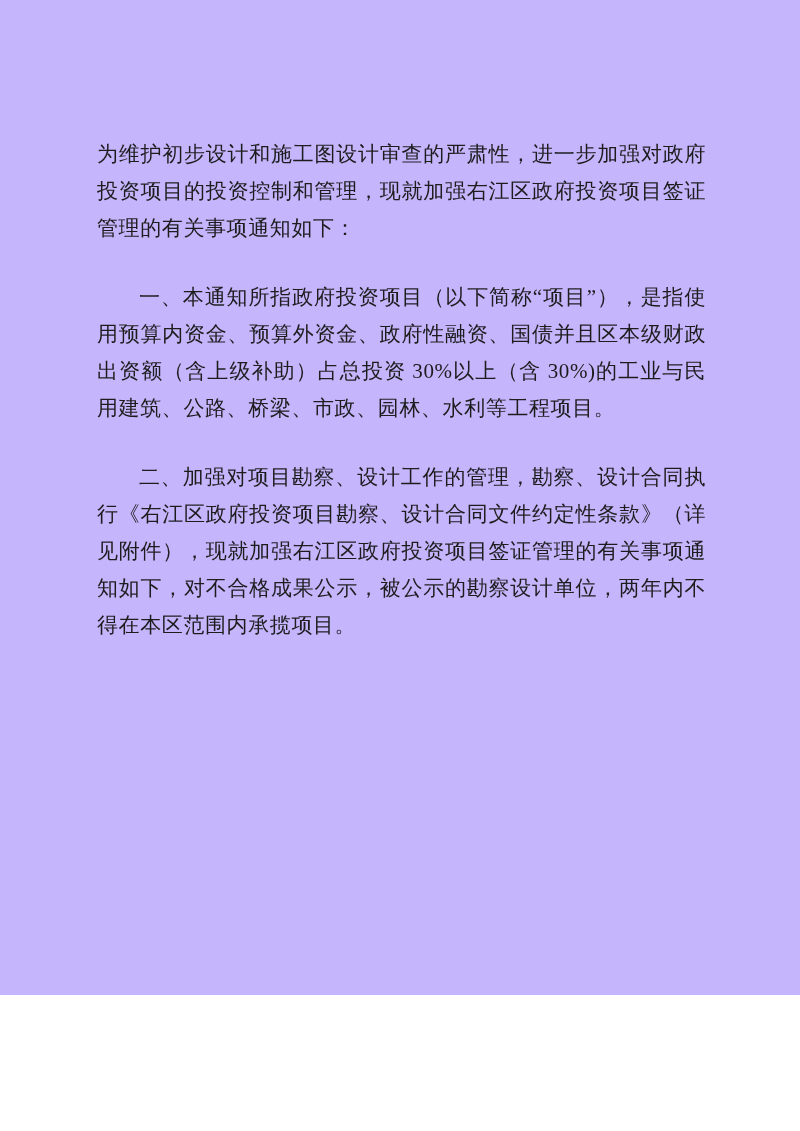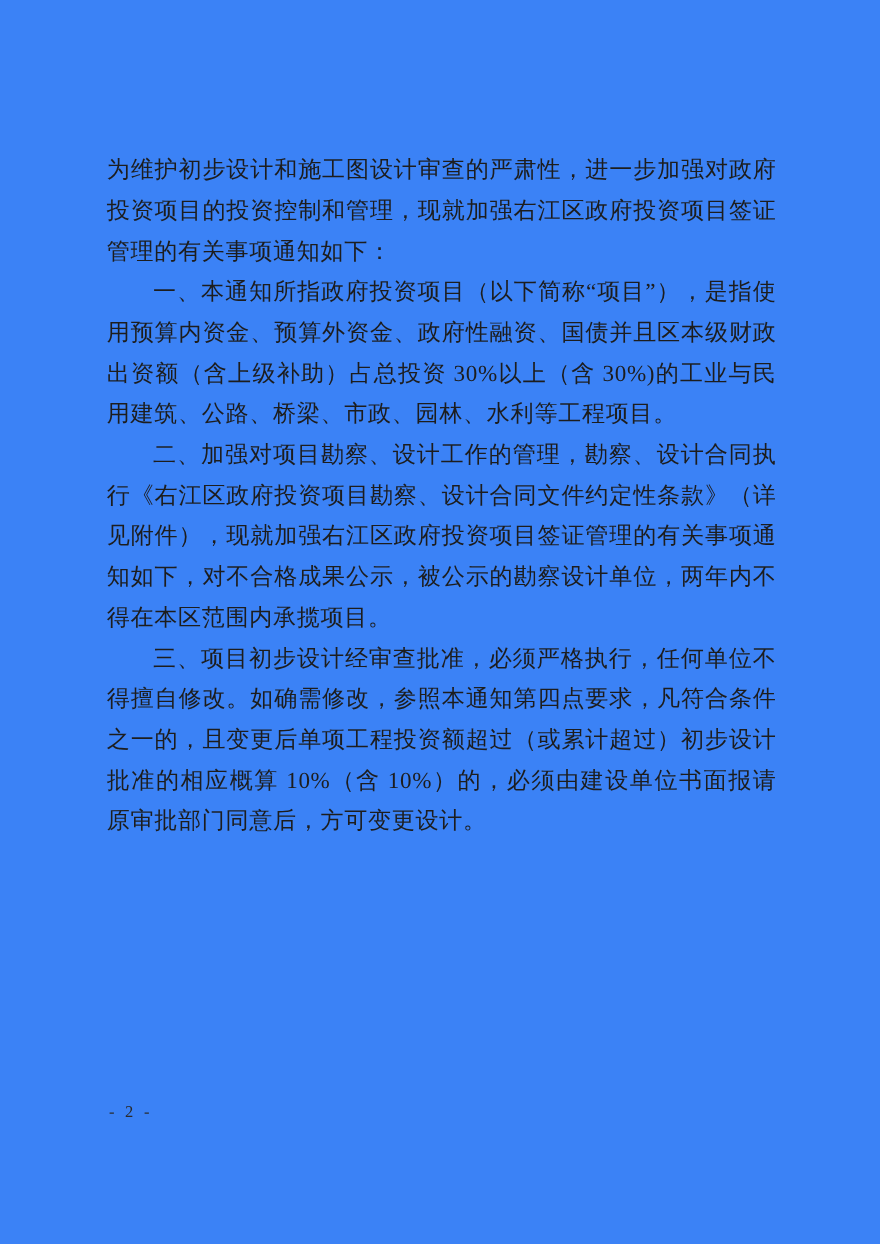--- a/index.html
+++ b/index.html
@@ -3,22 +3,22 @@
 <meta charset="utf-8">
 <style>
   html, body {
     margin: 0;
     padding: 0;
     background: #ffffff;
   }
   .page {
     position: relative;
     width: 800px;
-    height: 1131px;
-    background: #3b82f6;
+    height: 995px;
+    background: #c4b5fd;
     overflow: hidden;
     font-family: "Liberation Serif", "DejaVu Serif", serif;
     color: #1d1d1d;
   }
   .content {
     position: absolute;
     left: 97px;
     top: 136px;
     width: 609px;
   }
@@ -27,35 +27,35 @@
     font-size: 21px;
     line-height: 37px;
     letter-spacing: 0.6px;
     text-align: justify;
     text-justify: inter-ideograph;
     word-break: break-all;
     color: #1d1d1d;
   }
   .content p.indent {
     text-indent: 2em;
+    margin-top: 32px;
   }
   .page-number {
     position: absolute;
     left: 99px;
     top: 1003px;
     font-size: 15px;
     letter-spacing: 3px;
     color: #2a2a2a;
     font-family: "Liberation Serif", "DejaVu Serif", serif;
   }
 </style>
 </head>
 <body>
 
 <div class="page">
   <div class="content">
     <p>为维护初步设计和施工图设计审查的严肃性，进一步加强对政府投资项目的投资控制和管理，现就加强右江区政府投资项目签证管理的有关事项通知如下：</p>
     <p class="indent">一、本通知所指政府投资项目（以下简称“项目”），是指使用预算内资金、预算外资金、政府性融资、国债并且区本级财政出资额（含上级补助）占总投资 30%以上（含 30%)的工业与民用建筑、公路、桥梁、市政、园林、水利等工程项目。</p>
     <p class="indent">二、加强对项目勘察、设计工作的管理，勘察、设计合同执行《右江区政府投资项目勘察、设计合同文件约定性条款》（详见附件），现就加强右江区政府投资项目签证管理的有关事项通知如下，对不合格成果公示，被公示的勘察设计单位，两年内不得在本区范围内承揽项目。</p>
-    <p class="indent">三、项目初步设计经审查批准，必须严格执行，任何单位不得擅自修改。如确需修改，参照本通知第四点要求，凡符合条件之一的，且变更后单项工程投资额超过（或累计超过）初步设计批准的相应概算 10%（含 10%）的，必须由建设单位书面报请原审批部门同意后，方可变更设计。</p>
   </div>
   <div class="page-number">- 2 -</div>
 </div>
 
 </body></html>

